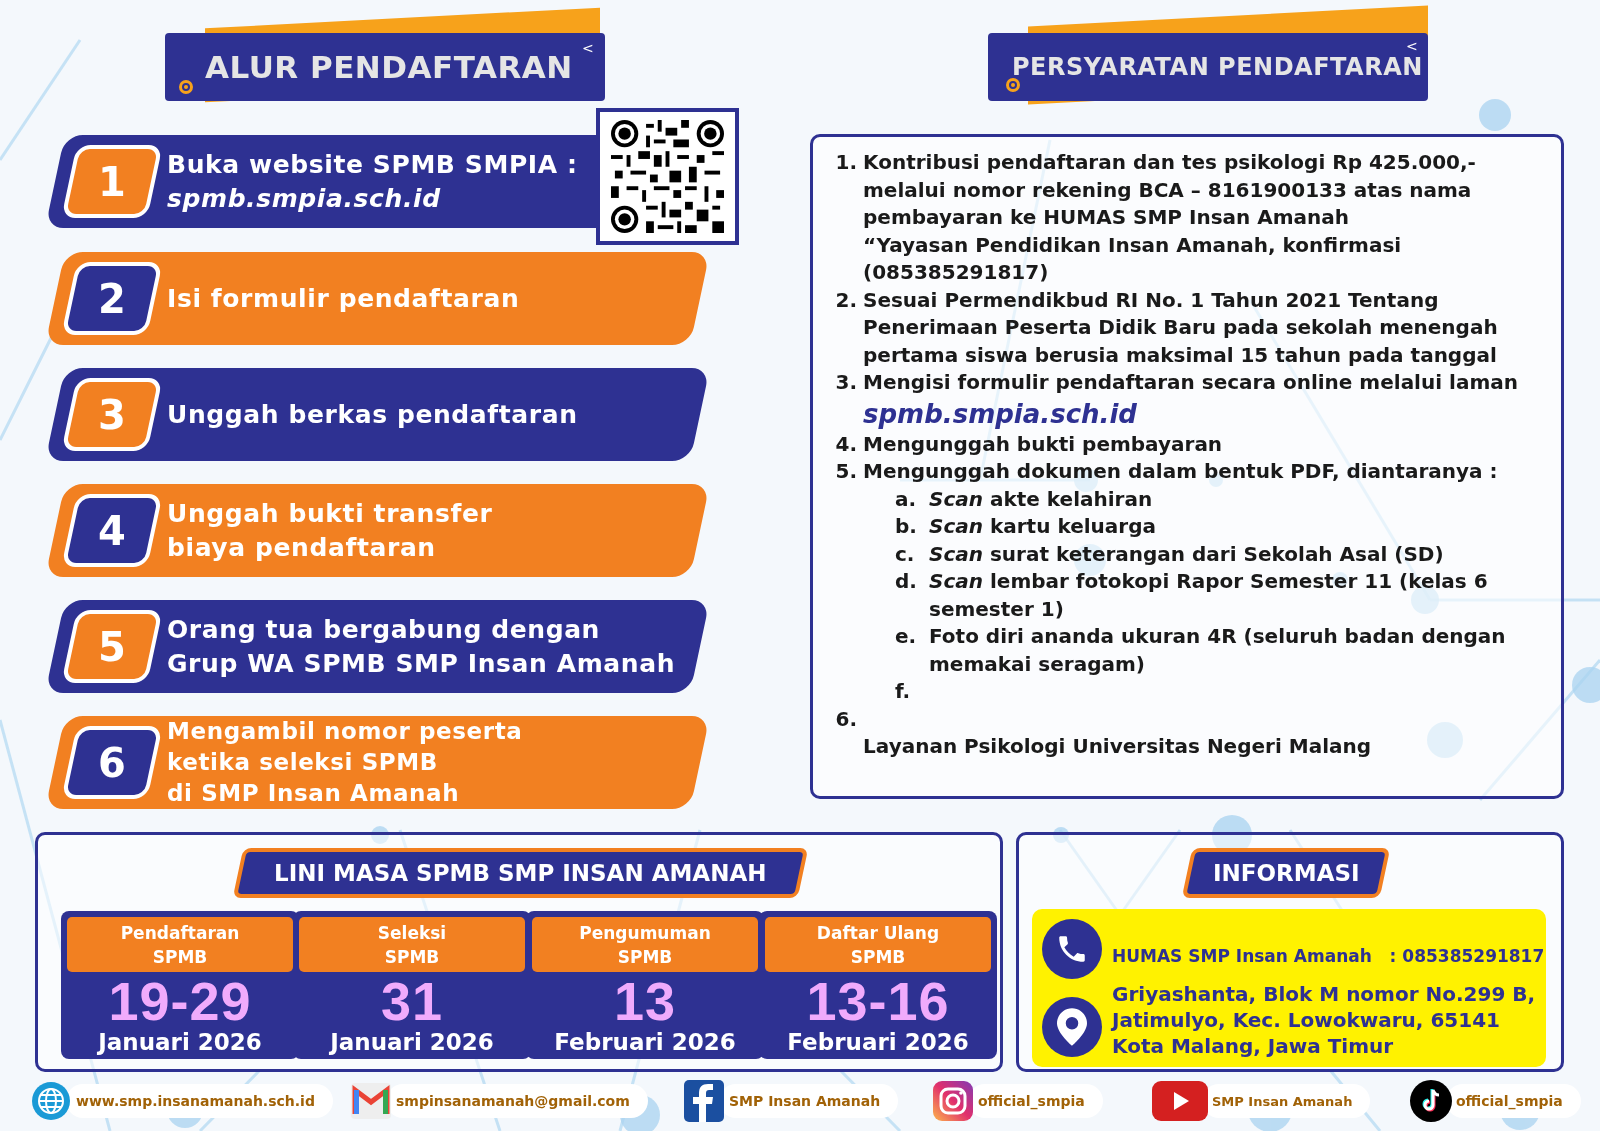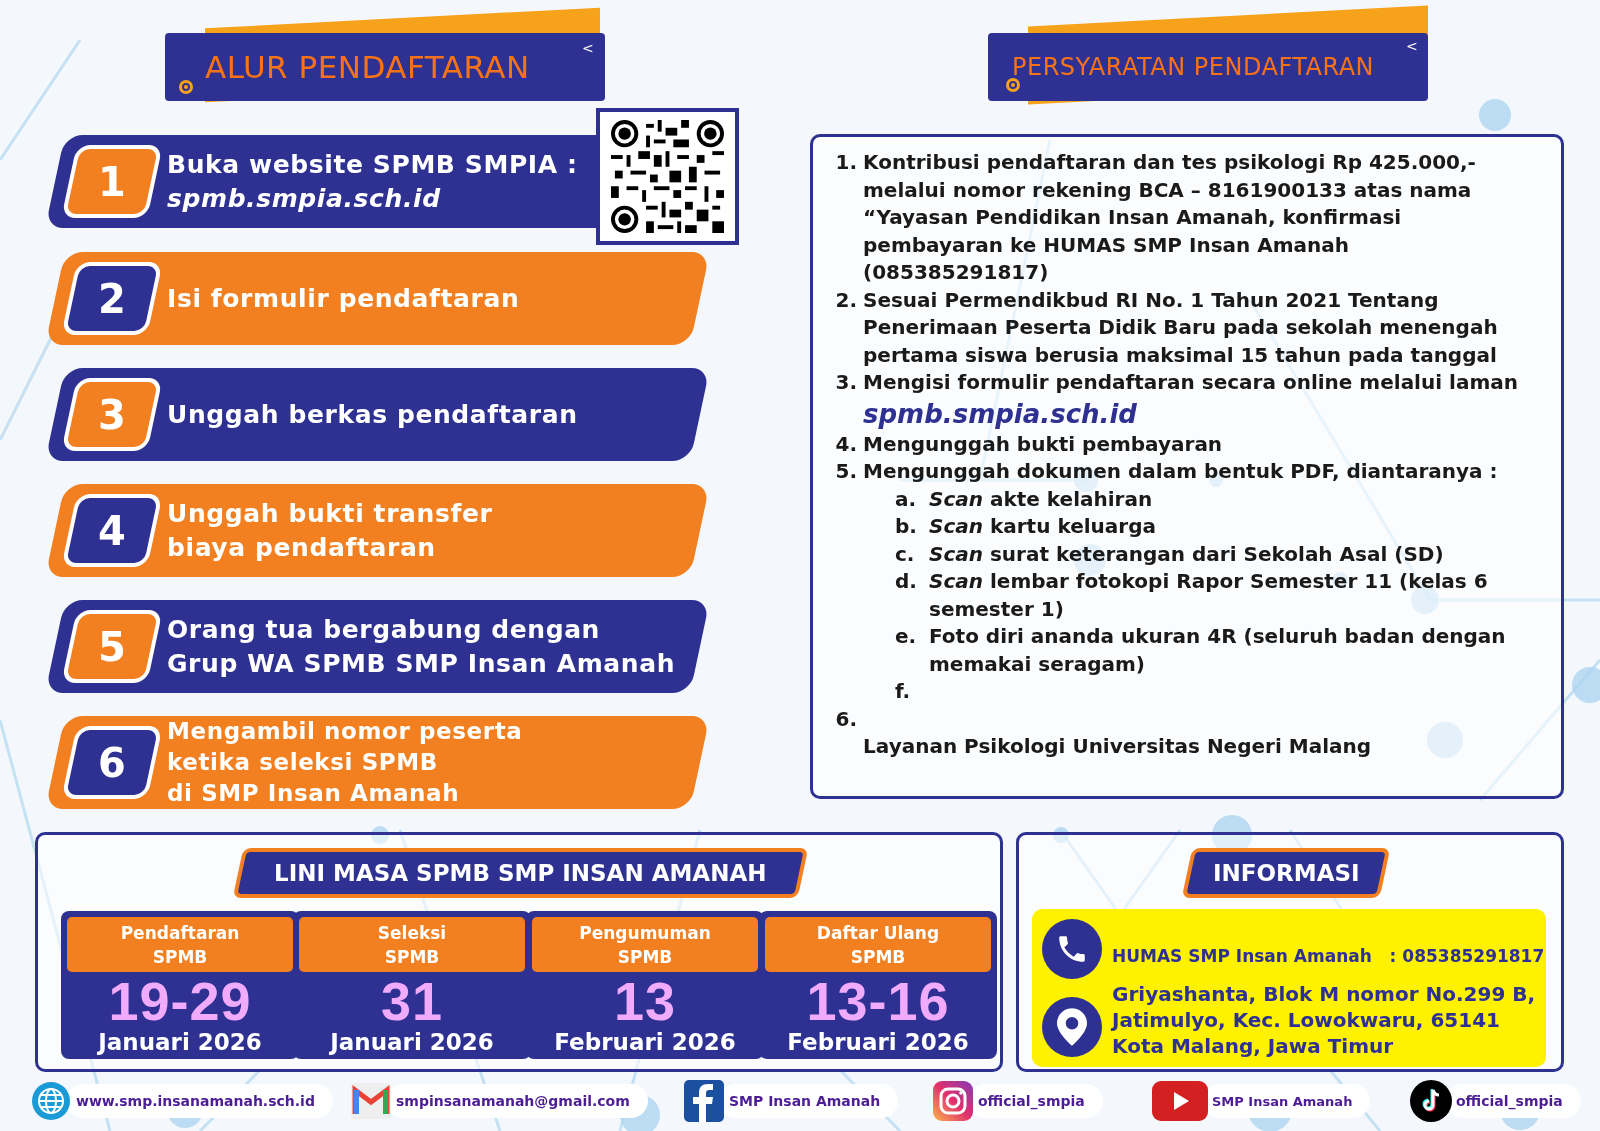--- a/index.html
+++ b/index.html
@@ -14,21 +14,21 @@
   .layer { position: absolute; z-index: 1; }
 
   
   .hdr { position: absolute; }
   .hdr .stripe {
     position: absolute; background: #f7a21b;
     transform: skewY(-3deg);
   }
   .hdr .box {
     position: absolute; background: #2e3192; border-radius: 4px;
-    color: #f97316; font-weight: normal; display: flex; align-items: center;
+    color: #e5e5e5; font-weight: bold; display: flex; align-items: center;
     padding-left: 40px; letter-spacing: 0.5px;
   }
   .hdr .ring {
     position: absolute; width: 14px; height: 14px; border-radius: 50%;
     border: 3px solid #f7a21b; background: transparent;
   }
   .hdr .ring::after {
     content:""; position:absolute; left:2px; top:2px; width:4px; height:4px; border-radius:50%; background:#f7a21b;
   }
   .hdr .chev { position: absolute; color: #fff; font-size: 14px; }
@@ -115,21 +115,21 @@
     position: absolute; left: 10px; width: 60px; height: 60px; border-radius: 50%;
     background: #2e3192; display: flex; align-items: center; justify-content: center;
   }
   .info .ln { position: absolute; left: 80px; color: #2e3192; font-weight: bold; font-size: 17px; line-height: 25px; white-space: pre; }
   .info .addr { font-size: 20px; line-height: 26px; }
 
   
   .foot { position: absolute; top: 1080px; height: 42px; display: flex; align-items: center; }
   .foot .pill {
     background: #fff; border-radius: 20px; height: 34px; display: flex; align-items: center;
-    padding: 0 18px 0 10px; font-weight: bold; font-size: 14px; color: #4c1d95;
+    padding: 0 18px 0 10px; font-weight: bold; font-size: 14px; color: #a16207;
     margin-left: -6px;
   }
   .foot .ico { width: 42px; height: 42px; position: relative; z-index: 2; display:flex; align-items:center; justify-content:center; }
 </style>
 </head>
 <body>
 
 <svg class="bg-net" width="1600" height="1131" viewBox="0 0 1600 1131">
   <g stroke="#b9dcf3" stroke-width="3" fill="none" opacity="0.8">
     <line x1="0" y1="160" x2="80" y2="40"></line>
@@ -301,25 +301,25 @@
   <div class="li">
       <span class="n">1.</span>
       <span>Kontribusi pendaftaran dan tes psikologi Rp 425.000,-</span>
     </div>
   <div class="li">
       <span class="n"></span>
       <span>melalui nomor rekening BCA – 8161900133 atas nama</span>
     </div>
   <div class="li">
       <span class="n"></span>
+      <span>pembayaran ke HUMAS SMP Insan Amanah</span>
+    </div>
+  <div class="li">
+      <span class="n"></span>
       <span>“Yayasan Pendidikan Insan Amanah, konfirmasi</span>
-    </div>
-  <div class="li">
-      <span class="n"></span>
-      <span>pembayaran ke HUMAS SMP Insan Amanah</span>
     </div>
   <div class="li">
       <span class="n"></span>
       <span>(085385291817)</span>
     </div>
 
   <div class="li">
       <span class="n">2.</span>
       <span>Sesuai Permendikbud RI No. 1 Tahun 2021 Tentang</span>
     </div>

